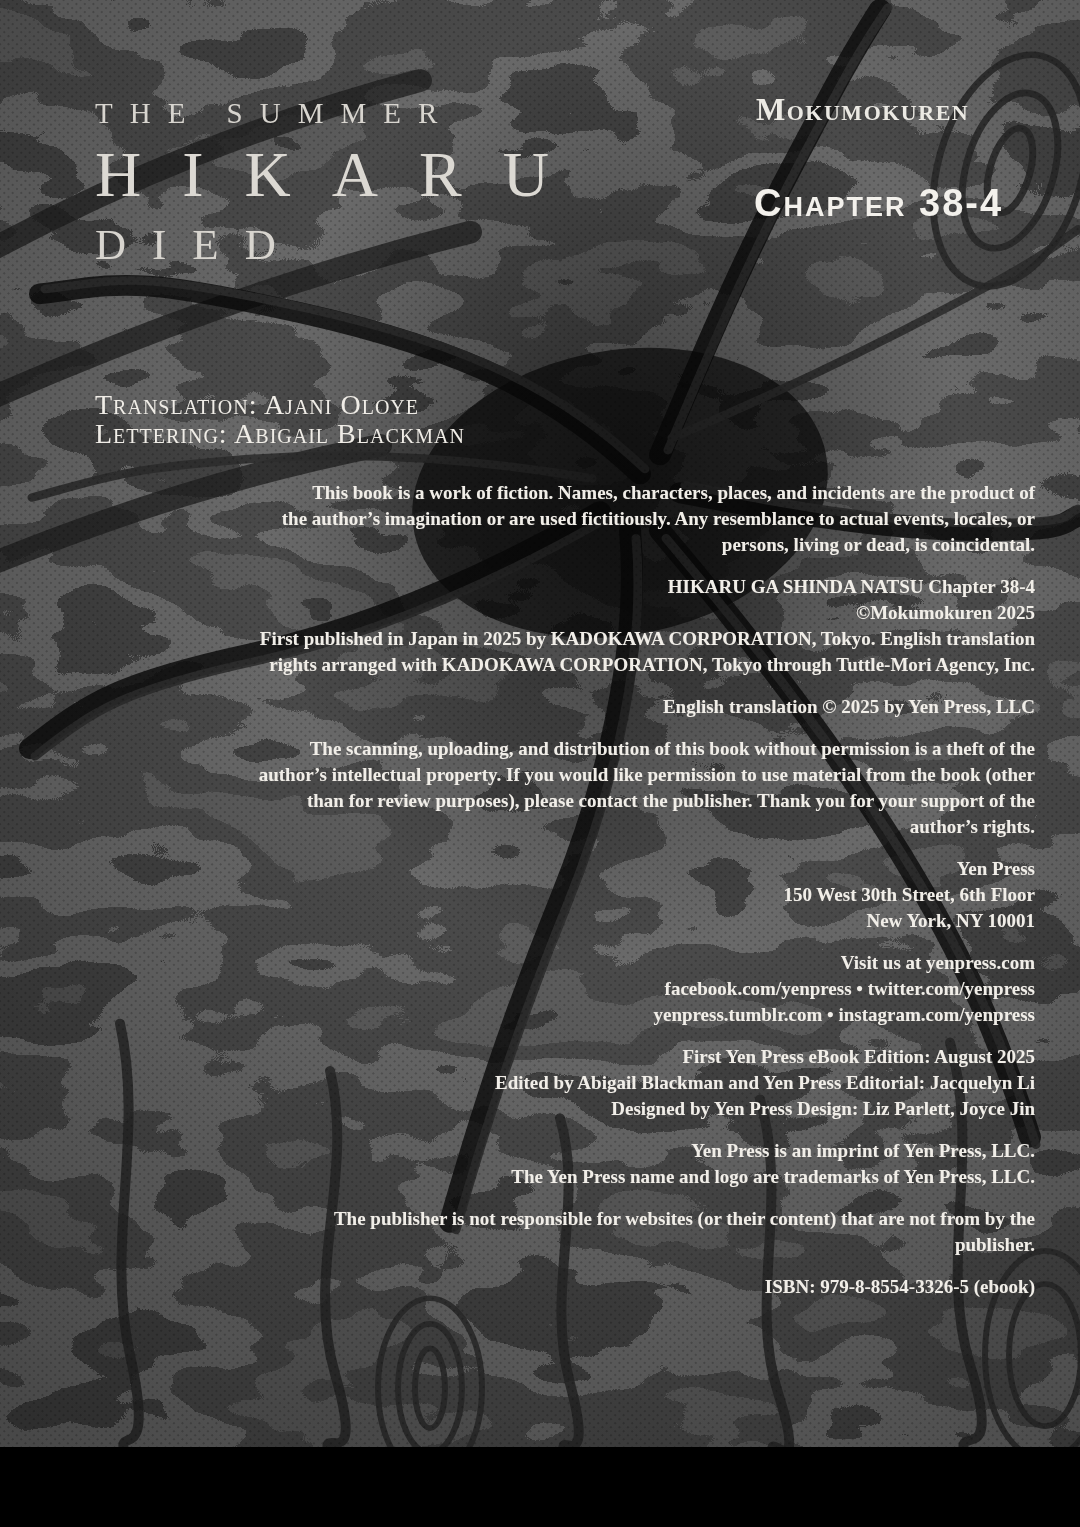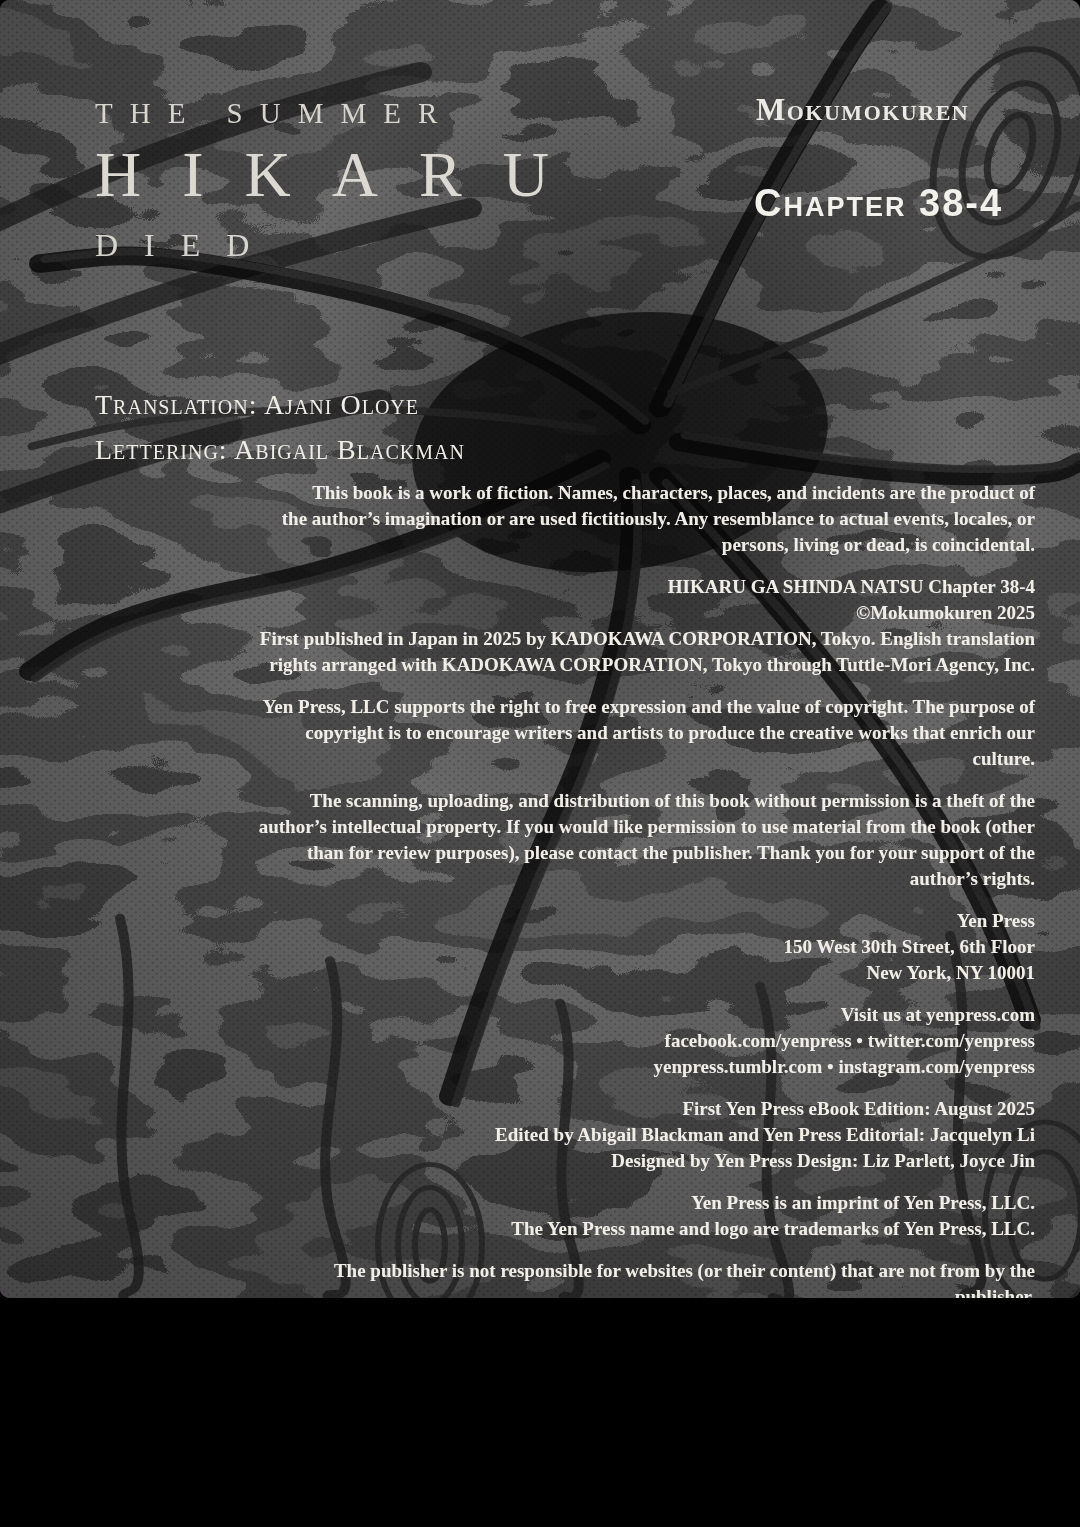--- a/index.html
+++ b/index.html
@@ -1,23 +1,22 @@
 <!DOCTYPE html>
 <html><head>
 <meta charset="utf-8">
 <style>
   html, body { margin: 0; padding: 0; background: #000; }
   .page {
     position: relative;
     width: 1080px;
-    height: 1298px;
+    height: 1447px;
     overflow: hidden;
     background: #a21caf;
     font-family: "Liberation Serif", "DejaVu Serif", serif;
-    border-radius: 10px;
   }
   .bg-art {
     position: absolute;
     inset: 0;
     width: 100%;
     height: 100%;
     display: block;
   }
   .content {
     position: absolute;
@@ -28,21 +27,21 @@
   .title-line {
     position: absolute;
     left: 95px;
     line-height: 1;
     color: #d8d5cf;
     font-weight: 400;
     white-space: nowrap;
   }
   .title-line-1 { top: 99px;  font-size: 29px; letter-spacing: 17px; }
   .title-line-2 { top: 143px; font-size: 64px; letter-spacing: 41px; color: #dcd9d3; }
-  .title-line-3 { top: 229px; font-size: 32px; letter-spacing: 26px; }
+  .title-line-3 { top: 223px; font-size: 43px; letter-spacing: 26px; }
   
   .author {
     position: absolute;
     left: 756px; top: 94px;
     font-size: 31px;
     font-weight: 700;
     font-variant: small-caps;
     letter-spacing: 1.5px;
     color: #eceae4;
     line-height: 1;
@@ -68,21 +67,21 @@
     font-size: 28px;
     font-weight: 400;
     font-variant: small-caps;
     letter-spacing: 1px;
     color: #f0ede7;
     line-height: 1;
     white-space: nowrap;
     margin-top: 48px;
   }
   .credit-translation { top: 343px; }
-  .credit-lettering  { top: 388px; }
+  .credit-lettering  { top: 372px; }
   
   .colophon {
     position: absolute;
     left: 95px; top: 480px;
     width: 940px;
     color: #f1eee8;
     font-size: 19px;
     font-weight: 700;
     line-height: 26px;
     text-shadow: 0 0 1px rgba(240,237,230,0.25);
@@ -190,23 +189,21 @@
     <div class="credit-line credit-lettering">Lettering: Abigail Blackman</div>
 
     <div class="colophon">
       <p class="para">This book is a work of fiction. Names, characters, places, and incidents are the product of
 the author’s imagination or are used fictitiously. Any resemblance to actual events, locales, or
 persons, living or dead, is coincidental.</p>
       <p class="para">HIKARU GA SHINDA NATSU Chapter 38-4
 ©Mokumokuren 2025
 First published in Japan in 2025 by KADOKAWA CORPORATION, Tokyo. English translation
 rights arranged with KADOKAWA CORPORATION, Tokyo through Tuttle-Mori Agency, Inc.</p>
-      <p class="para">Yen Press, LLC supports the right to free expression and the value of copyright. The purpose of
-copyright is to encourage writers and artists to produce the creative works that enrich our
-culture.</p>
+      <p class="para">English translation © 2025 by Yen Press, LLC</p>
       <p class="para">The scanning, uploading, and distribution of this book without permission is a theft of the
 author’s intellectual property. If you would like permission to use material from the book (other
 than for review purposes), please contact the publisher. Thank you for your support of the
 author’s rights.</p>
       <p class="para">Yen Press
 150 West 30th Street, 6th Floor
 New York, NY 10001</p>
       <p class="para">Visit us at yenpress.com
 facebook.com/yenpress • twitter.com/yenpress
 yenpress.tumblr.com • instagram.com/yenpress</p>

